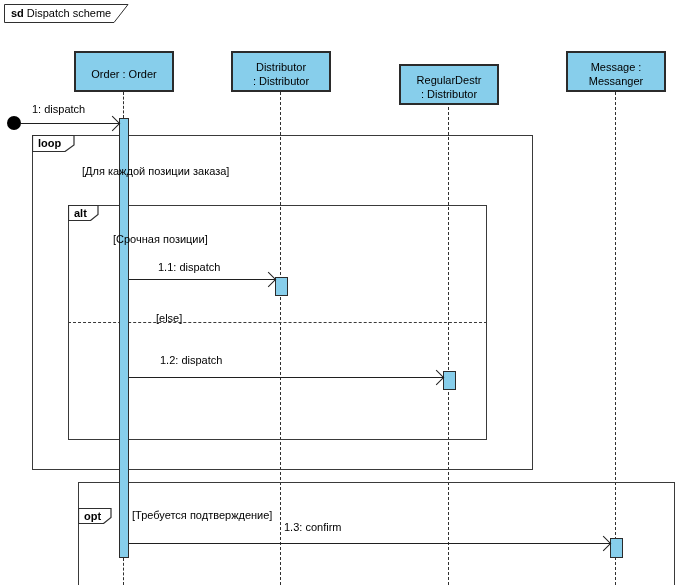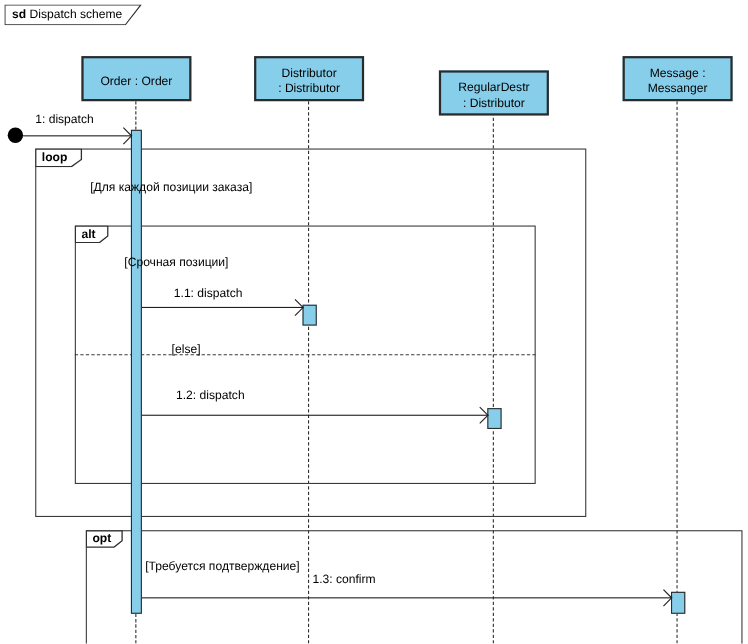--- a/index.html
+++ b/index.html
@@ -77,21 +77,21 @@
   <svg width="31" height="16">
     <polygon points="0.5,0.5 30,0.5 30,9.5 22.5,15.5 0.5,15.5" fill="#ffffff" stroke="#2f2f2f" stroke-width="1.2"></polygon>
   </svg>
   <span class="ptxt">alt</span>
 </div>
 <div class="guard" style="left:113px; top:233px;">[Срочная позиции]</div>
 <div class="divider" style="left:68px; top:322px; width:419px;"></div>
 <div class="guard" style="left:156px; top:312px;">[else]</div>
 
 <div class="fragment" style="left:78px; top:482px; width:597px; height:110px;"></div>
-<div class="pent" style="left:78px; top:482px;text-decoration:underline;">
+<div class="pent" style="left:78px; top:508px;text-decoration:underline;">
   <svg width="34" height="16">
     <polygon points="0.5,0.5 33,0.5 33,9.5 25.5,15.5 0.5,15.5" fill="#ffffff" stroke="#2f2f2f" stroke-width="1.2"></polygon>
   </svg>
   <span class="ptxt">opt</span>
 </div>
 <div class="guard" style="left:132px; top:509px;">[Требуется подтверждение]</div>
 
 <div class="activation" style="left:119px; top:118px; width:10px; height:440px;"></div>
 <div class="activation" style="left:275px; top:277px; width:13px; height:19px;"></div>
 <div class="activation" style="left:443px; top:371px; width:13px; height:19px;"></div>

